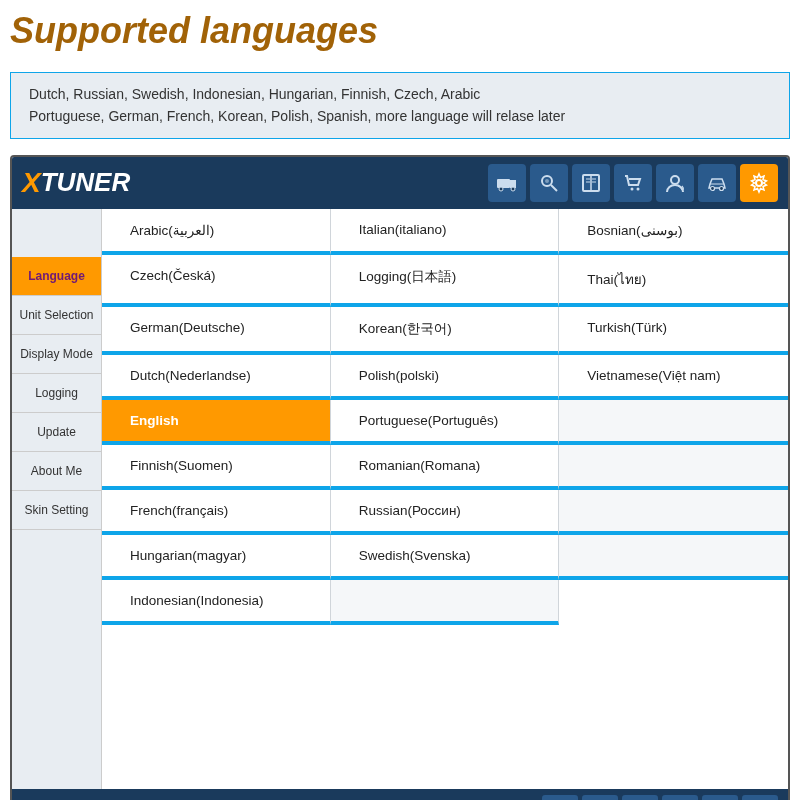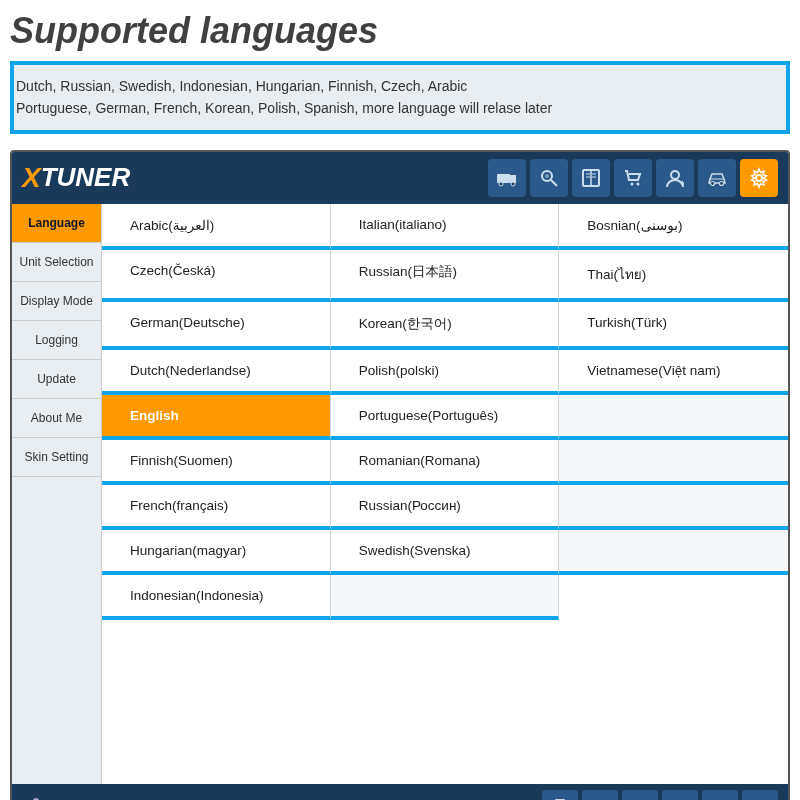--- a/index.html
+++ b/index.html
@@ -7,29 +7,29 @@
       font-family: Arial, sans-serif;
       background: #fff;
       width: 800px;
       min-height: 800px;
       padding: 10px;
     }
 
     .page-title {
       font-size: 36px;
       font-weight: 900;
-      color: #404040;
-      margin-bottom: 9px;
+      color: #a16207;
+      margin-bottom: 20px;
       font-style: italic;
     }
 
     .language-desc {
       background: #e8edf2;
-      border: 4px solid #0ea5e9;
-      padding: 10px 2px;
+      border: 1px solid #0ea5e9;
+      padding: 10px 18px;
       font-size: 14px;
       color: #333;
       line-height: 1.6;
       margin-bottom: 16px;
     }
 
     .app-container {
       border: 2px solid #555;
       border-radius: 4px;
       overflow: hidden;
@@ -109,22 +109,23 @@
       text-align: center;
       font-size: 12px;
       color: #333;
       border-bottom: 1px solid #ccc;
       cursor: pointer;
       font-weight: 500;
     }
 
     .sidebar-item.active {
       background: #f90;
-      color: #0f172a;
+      color: #701a75;
       font-weight: bold;
+      margin-top: 48px;
     }
 
     
     .content-area {
       flex: 1;
       padding: 0;
     }
 
     .lang-grid {
       display: grid;
@@ -297,21 +298,21 @@
       <div class="sidebar-item">About Me</div>
       <div class="sidebar-item">Skin Setting</div>
     </div>
 
     <div class="content-area">
       <div class="lang-grid" id="lang-grid">
       <div class="lang-cell">Arabic(العربية)</div>
           <div class="lang-cell">Italian(italiano)</div>
           <div class="lang-cell">Bosnian(بوسنی)</div>
           <div class="lang-cell">Czech(Česká)</div>
-          <div class="lang-cell">Russian(日本語)</div>
+          <div class="lang-cell">Logging(日本語)</div>
           <div class="lang-cell">Thai(ไทย)</div>
           <div class="lang-cell">German(Deutsche)</div>
           <div class="lang-cell">Korean(한국어)</div>
           <div class="lang-cell">Turkish(Türk)</div>
           <div class="lang-cell">Dutch(Nederlandse)</div>
           <div class="lang-cell">Polish(polski)</div>
           <div class="lang-cell">Vietnamese(Việt nam)</div>
           <div class="lang-cell selected">English</div>
           <div class="lang-cell">Portuguese(Português)</div>
           <div class="lang-cell empty"></div>

